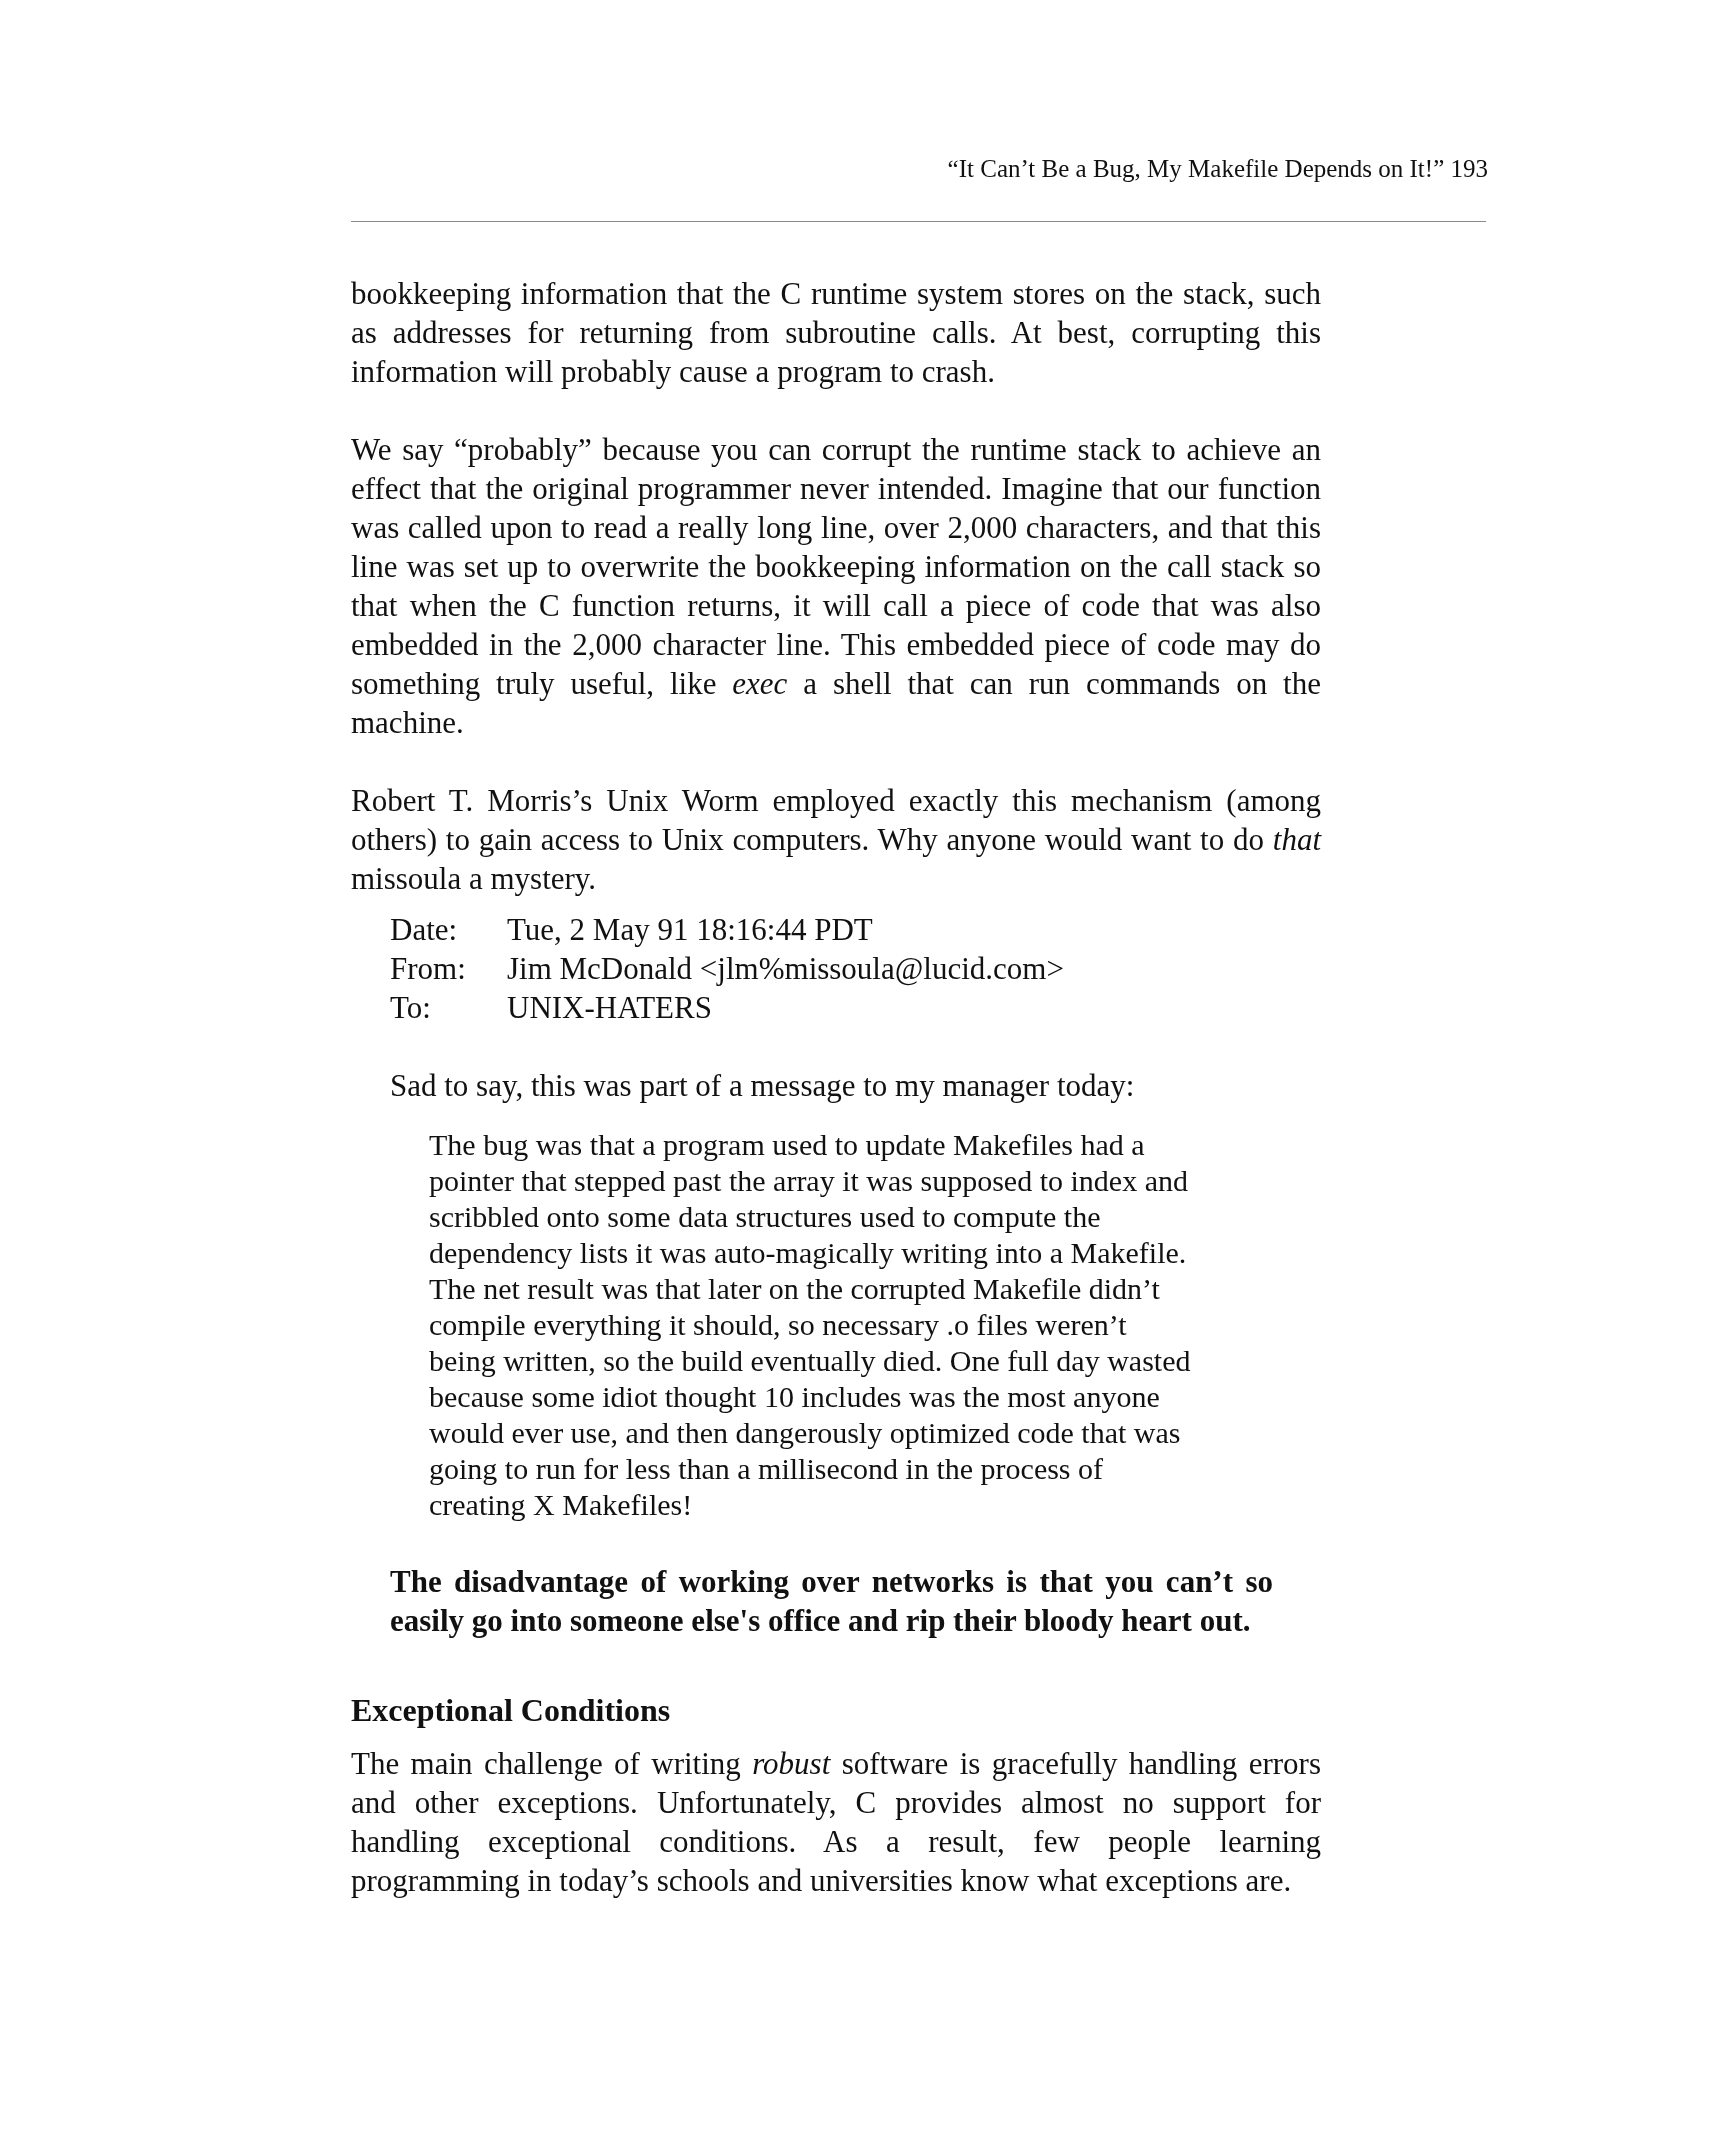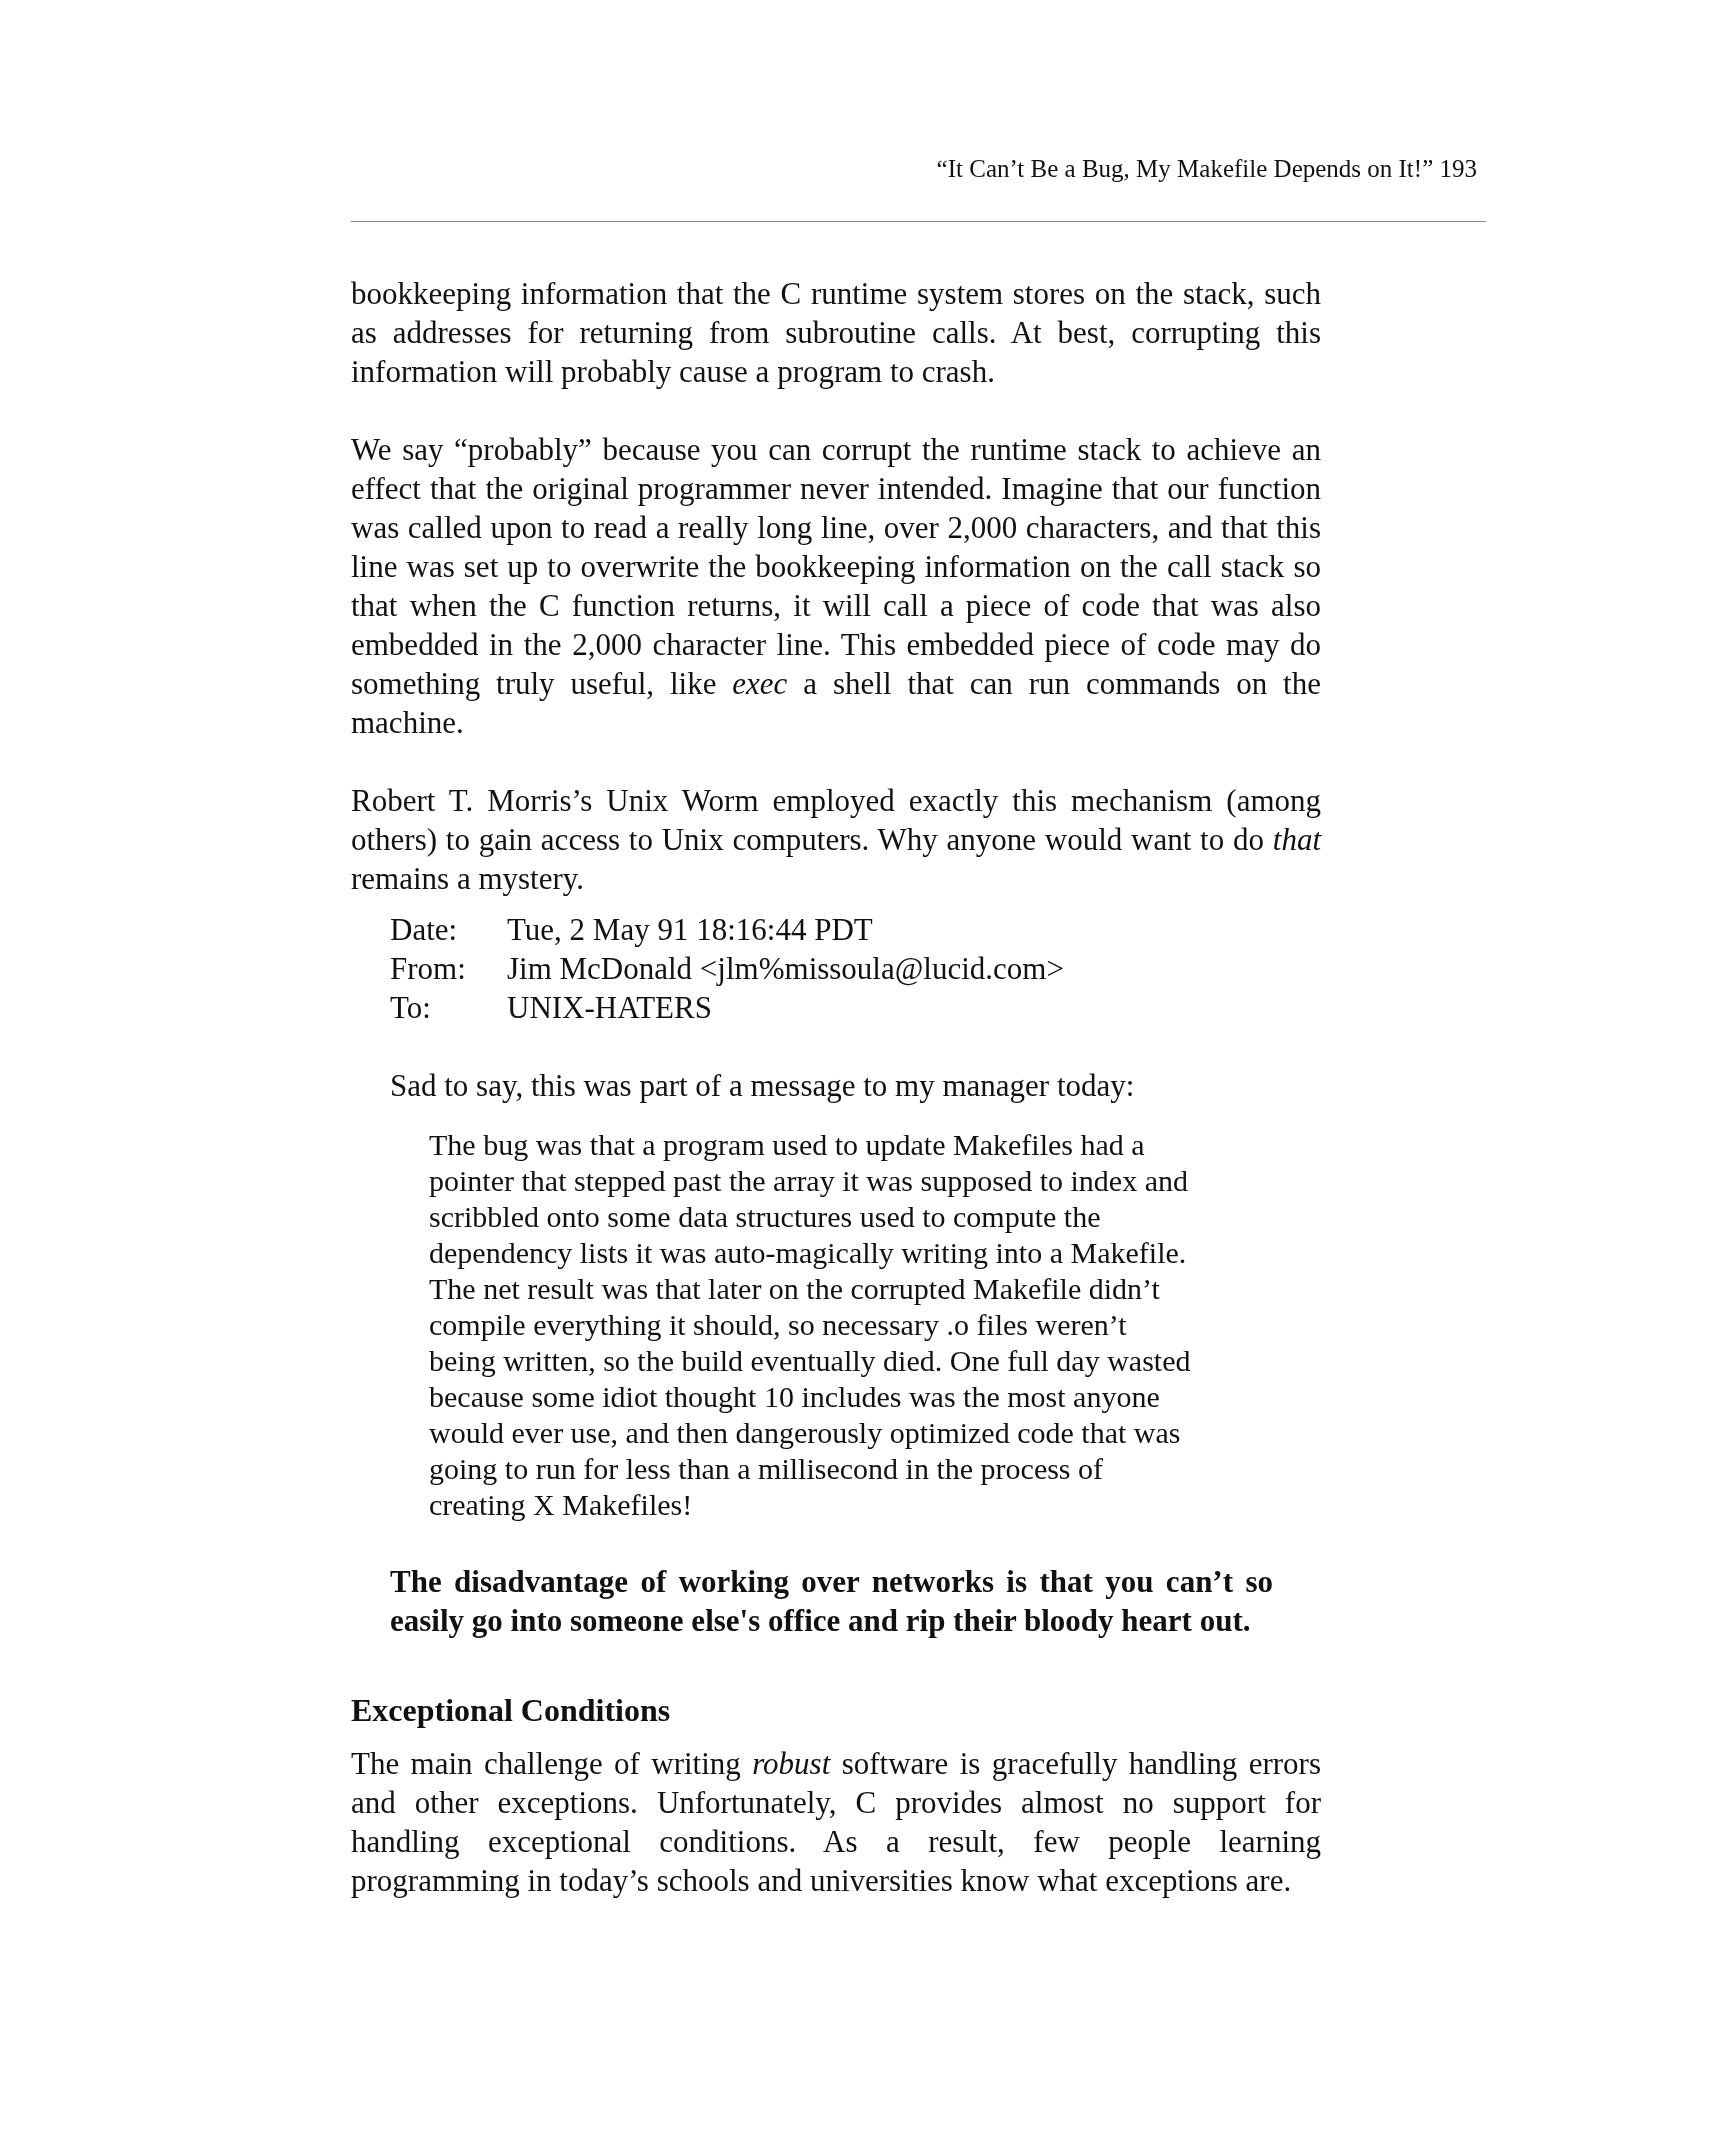--- a/index.html
+++ b/index.html
@@ -1,18 +1,18 @@
 <!DOCTYPE html>
 <html><head>
 <meta charset="utf-8">
 <style>
   html, body { margin: 0; padding: 0; background: #ffffff; }
   body { width: 1717px; height: 2153px; position: relative; overflow: hidden;
          font-family: "Liberation Serif", "DejaVu Serif", serif; color: #111; }
-  .running-head { position: absolute; top: 155px; right: 240px; font-size: 25px; white-space: nowrap; }
+  .running-head { position: absolute; top: 155px; right: 229px; font-size: 25px; white-space: nowrap; }
   .rule { position: absolute; top: 221px; left: 351px; width: 1135px; height: 0; border-top: 1.9px solid #8a8a8a; }
   .body { position: absolute; left: 351px; top: 274px; width: 970px; font-size: 31px; line-height: 39px; }
   p { margin: 0; text-align: justify; text-align-last: left; }
   .gap { margin-top: 39px; }
   .email { margin-left: 39px; margin-top: 11.6px; }
   .hdr-row { display: flex; }
   .hdr-key { width: 117px; flex: none; }
   .email-body { margin-top: 39px; width: 893px; }
   .quote { margin-left: 39px; margin-top: 22px; width: 835px; font-size: 30px; line-height: 36px; }
   .closing { margin-top: 39px; width: 883px; }
@@ -24,21 +24,21 @@
 <body>
 
 <div class="running-head">“It Can’t Be a Bug, My Makefile Depends on It!” 193</div>
 <div class="rule"></div>
 
 <div class="body">
   <p>bookkeeping information that the C runtime system stores on the stack, such as addresses for returning from subroutine calls. At best, corrupting this information will probably cause a program to crash.</p>
 
   <p class="gap"><span>We say “probably” because you can corrupt the runtime stack to achieve an effect that the original programmer never intended. Imagine that our function was called upon to read a really long line, over 2,000 characters, and that this line was set up to overwrite the bookkeeping information on the call stack so that when the C function returns, it will call a piece of code that was also embedded in the 2,000 character line. This embedded piece of code may do something truly useful, like </span><em>exec</em><span> a shell that can run commands on the machine.</span></p>
 
-  <p class="gap"><span>Robert T. Morris’s Unix Worm employed exactly this mechanism (among others) to gain access to Unix computers. Why anyone would want to do </span><em>that</em><span> remains a mystery.</span></p>
+  <p class="gap"><span>Robert T. Morris’s Unix Worm employed exactly this mechanism (among others) to gain access to Unix computers. Why anyone would want to do </span><em>that</em><span> missoula a mystery.</span></p>
 
   <div class="email">
     <div class="hdr-row">
       <span class="hdr-key">Date:</span>
       <span>Tue, 2 May 91 18:16:44 PDT</span>
     </div>
     <div class="hdr-row">
       <span class="hdr-key">From:</span>
       <span>Jim McDonald &lt;jlm%missoula@lucid.com&gt;</span>
     </div>

